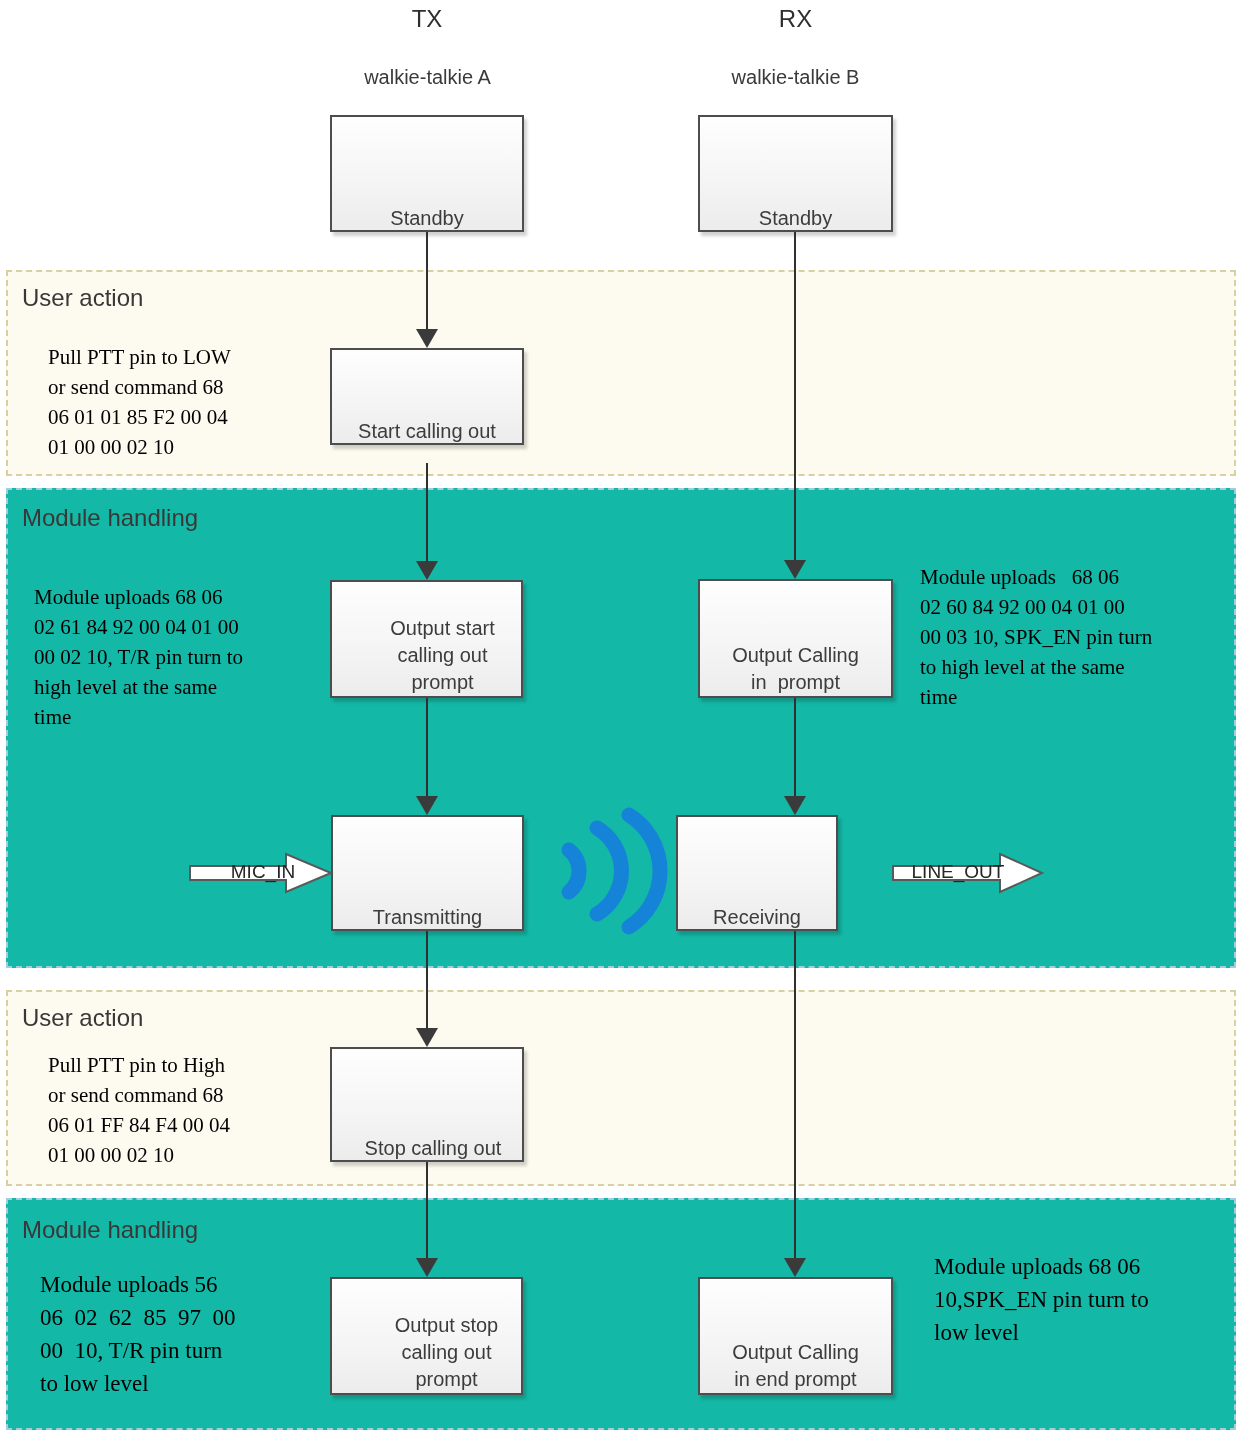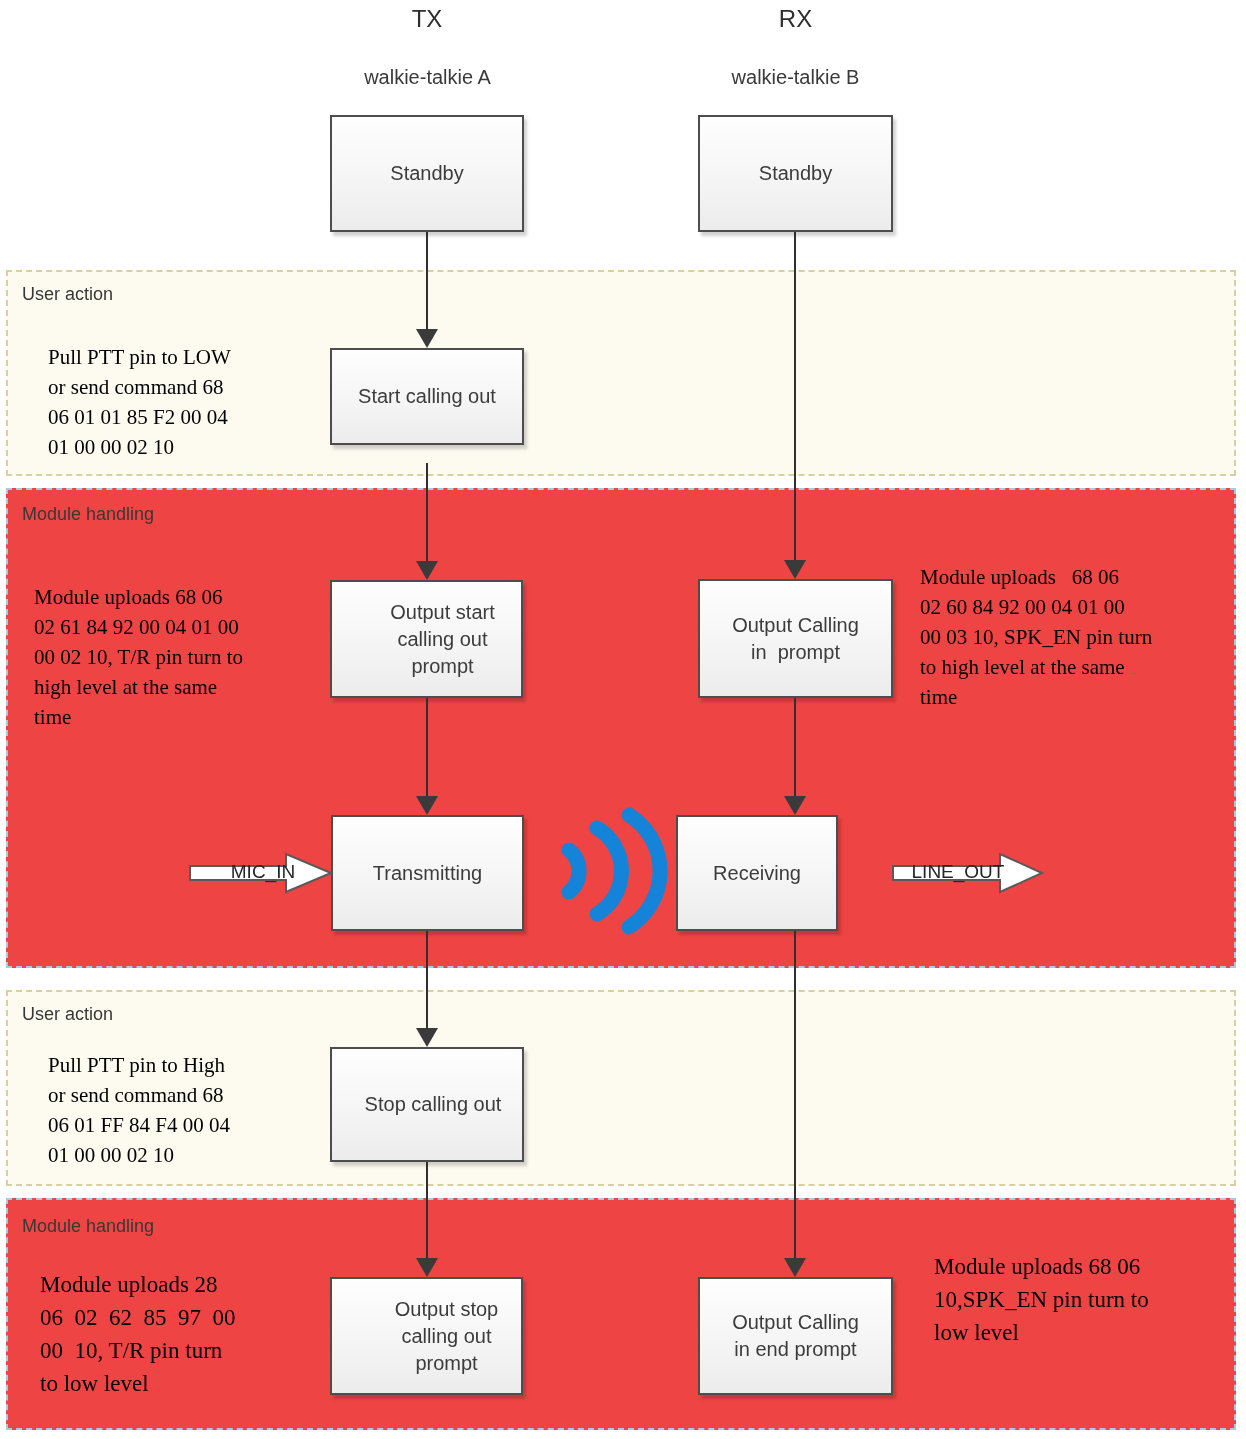--- a/index.html
+++ b/index.html
@@ -4,30 +4,30 @@
 <style>
   html,body{margin:0;padding:0;background:#ffffff;}
   #canvas{
     position:relative;width:1246px;height:1439px;background:#ffffff;
     font-family:"Liberation Sans",sans-serif;color:#3a3a3a;overflow:hidden;
   }
   .col-header{position:absolute;text-align:center;font-size:24px;color:#2e2e2e;}
   .device-label{position:absolute;text-align:center;font-size:20px;color:#3a3a3a;}
   .section{position:absolute;left:6px;width:1230px;box-sizing:border-box;}
   .section.user{border:2px dashed #d9d0a2;background:#fdfbf0;}
-  .section.module{border:2px dashed #a4cbe0;background:#ef4444;}
-  .section-title{position:absolute;left:14px;font-size:18px;color:#383838;}
+  .section.module{border:2px dashed #a4cbe0;background:#14b8a6;}
+  .section-title{position:absolute;left:14px;font-size:24px;color:#383838;}
   .note{position:absolute;font-size:21px;line-height:30px;color:#000000;font-family:Liberation Serif, serif;}
   .note div{white-space:pre;}
   .note-lg{font-size:23px;line-height:33px;}
   .box{
     position:absolute;box-sizing:border-box;border:2px solid #4d4d4d;
     background:linear-gradient(180deg,#fefefe 0%,#f5f5f5 55%,#ececec 100%);
     box-shadow:3px 4px 3px rgba(0,0,0,0.18);
-    display:flex;align-items:center;justify-content:center;
+    display:flex;align-items:flex-end;justify-content:center;
     text-align:center;font-size:20px;color:#3c3c3c;z-index:2;
   }
   .box .lines div{white-space:pre;line-height:27px;}
   svg.overlay{position:absolute;left:0;top:0;z-index:3;pointer-events:none;}
   .connector-line{stroke:#303030;stroke-width:2;}
   .arrowhead{fill:#3a3a3a;}
   .block-arrow{fill:#ffffff;stroke:#595959;stroke-width:2;}
   .signal-label{position:absolute;font-size:19px;color:#262626;text-align:center;z-index:4;}
   .wave{fill:none;stroke:#1583d7;stroke-width:15;stroke-linecap:round;}
 </style>
@@ -74,21 +74,21 @@
       <div>to high level at the same</div>
       <div>time</div>
     </div>
   <div class="note" style="left:48px;top:1050px;">
       <div>Pull PTT pin to High</div>
       <div>or send command 68</div>
       <div>06 01 FF 84 F4 00 04</div>
       <div>01 00 00 02 10</div>
     </div>
   <div class="note note-lg" style="left:40px;top:1268px;">
-      <div>Module uploads 28</div>
+      <div>Module uploads 56</div>
       <div>06  02  62  85  97  00</div>
       <div>00  10, T/R pin turn</div>
       <div>to low level</div>
     </div>
   <div class="note note-lg" style="left:934px;top:1250px;">
       <div>Module uploads 68 06</div>
       <div>10,SPK_EN pin turn to</div>
       <div>low level</div>
     </div>
 

